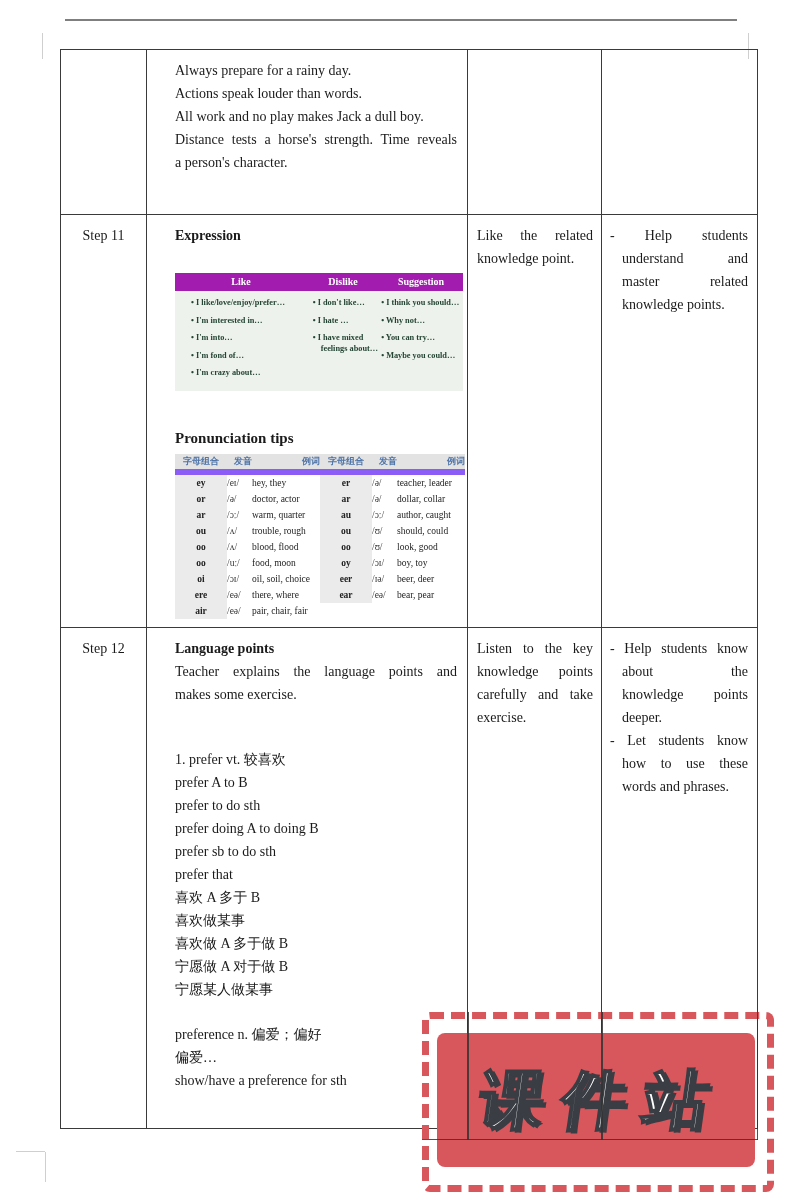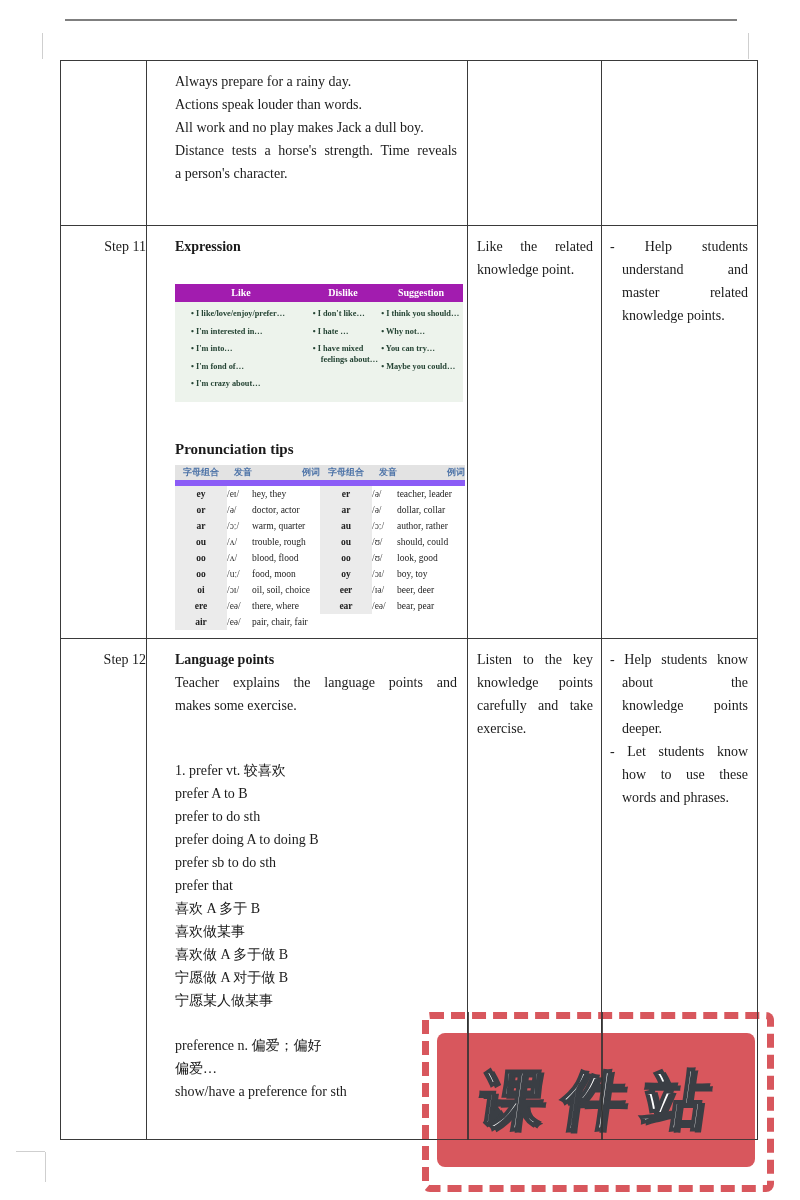--- a/index.html
+++ b/index.html
@@ -5,29 +5,29 @@
   * { margin:0; padding:0; box-sizing:border-box; }
   html,body { width:800px; height:1200px; background:#ffffff; overflow:hidden;
     font-family:"Liberation Serif", serif; color:#1a1a1a; }
   .page { position:relative; width:800px; height:1200px; background:#fff; }
 
   
   .hdr-rule { position:absolute; left:65px; top:19px; width:672px; height:2px; background:#7f7f7f; }
   .mark { position:absolute; background:#cfcfcf; }
 
   
-  .doc-table { position:absolute; left:60px; top:60px; width:698px; height:1080px;
+  .doc-table { position:absolute; left:60px; top:49px; width:698px; height:1080px;
     border:1.5px solid #3a3a3a; display:grid;
     grid-template-columns:86px 321px 134px 1fr;
     grid-template-rows:165px 413px 1fr; z-index:1; }
   .cell { border-right:1.5px solid #3a3a3a; border-bottom:1.5px solid #3a3a3a;
     font-size:14px; line-height:23px; overflow:hidden; }
   .cell.last-col { border-right:none; }
   .cell.last-row { border-bottom:none; }
-  .step-cell { text-align:right; padding-top:9px; }
+  .step-cell { text-align:center; padding-top:9px; }
   .content-cell { padding:9px 10px 0 28px; }
   .learn-cell { padding:9px 8px 0 9px; }
   .purpose-cell { padding:9px 9px 0 8px; }
 
   .jl > div { text-align:justify; text-align-last:justify; }
   .jl > div:last-child { text-align-last:left; }
   .hang > div:not(:first-child) { padding-left:12px; }
   .proverbs > div { text-align:left; }
   .proverbs > div:nth-child(4) { text-align:justify; text-align-last:justify; }
 
@@ -203,21 +203,21 @@
               <span class="pc3">teacher, leader</span>
             </div>
               <div class="pr">
               <span class="pc1">ar</span>
               <span class="pc2">/ə/</span>
               <span class="pc3">dollar, collar</span>
             </div>
               <div class="pr">
               <span class="pc1">au</span>
               <span class="pc2">/ɔː/</span>
-              <span class="pc3">author, rather</span>
+              <span class="pc3">author, caught</span>
             </div>
               <div class="pr">
               <span class="pc1">ou</span>
               <span class="pc2">/ʊ/</span>
               <span class="pc3">should, could</span>
             </div>
               <div class="pr">
               <span class="pc1">oo</span>
               <span class="pc2">/ʊ/</span>
               <span class="pc3">look, good</span>

